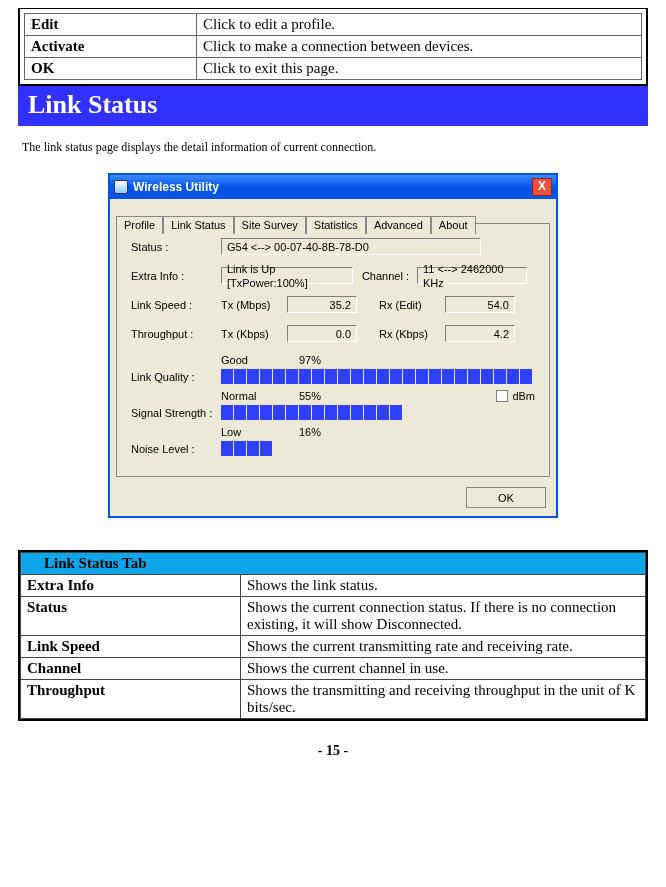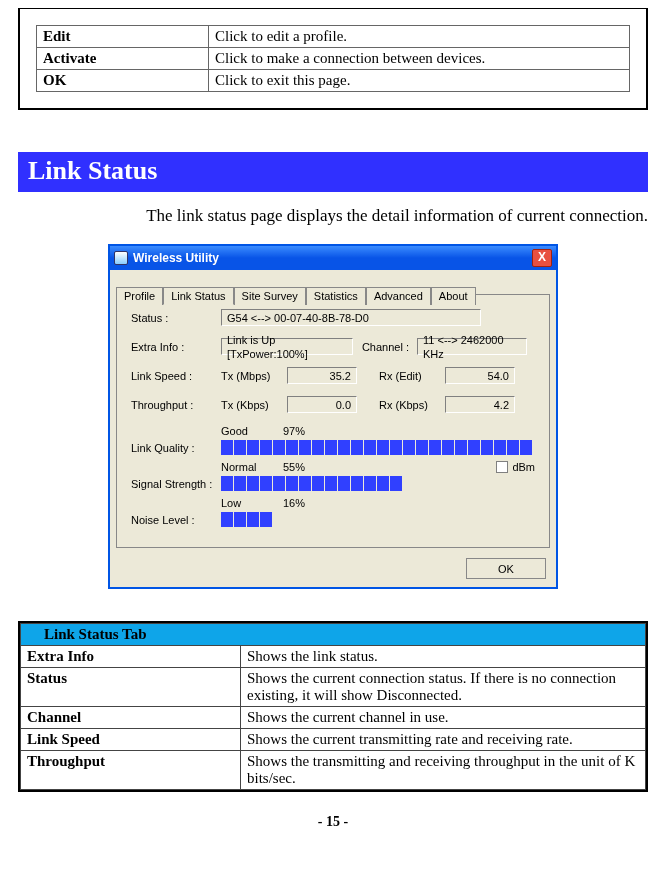--- a/index.html
+++ b/index.html
@@ -25,37 +25,35 @@
       font-weight: bold;
     }
     table.desc-table .header-row td {
       background: #0ea5e9;
       font-weight: bold;
       padding-left: 23px;
     }
     .top-table-wrap {
       border: 2px solid #000;
       border-top: 1px solid #000;
-      padding: 16px;
-      margin-bottom: 42px;
+      padding: 4px;
     }
     .top-table-wrap table td { border: 1px solid #666; }
     .section-title-bar {
       background: #3030ff;
       color: #fff;
       font-size: 26px;
       font-weight: bold;
       padding: 4px 10px 6px 10px;
       margin: 0 0 14px 0;
       font-family: "Times New Roman", serif;
     }
     .intro-text {
       margin: 0 0 18px 4px;
-      font-size: 17px;
-      text-align: right;
+      font-size: 12px;
     }
     
     .dialog-outer {
       width: 450px;
       margin: 0 auto 32px auto;
       border: 2px solid #0055e5;
       background: #ece9d8;
       font-family: Tahoma, Arial, sans-serif;
       font-size: 11px;
       color: #000;
@@ -136,21 +134,21 @@
       display: flex;
       gap: 1px;
       align-items: center;
     }
     .seg {
       width: 12px; height: 15px;
       background: #3040ff;
     }
     .bar-row { display:flex; align-items:center; gap:10px; margin-bottom:3px; }
     .bar-label { width: 52px; }
-    .bar-pct { width: 38px; text-align:left; }
+    .bar-pct { width: 38px; text-align:right; }
     .dbm-box {
       display:inline-flex; align-items:center; gap:4px; margin-left:auto;
     }
     .dbm-check { width:12px; height:12px; border:1px solid #808080; background:#fff; }
     .ok-row {
       display:flex; justify-content:flex-end; padding: 4px 10px 8px 0;
     }
     .ok-btn {
       width: 80px; height: 21px;
       border: 1px solid #888;
@@ -333,26 +331,26 @@
     <tbody id="bottom-rows">
         <tr>
           <td class="label-cell" style="width:220px">Extra Info</td>
           <td>Shows the link status.</td>
         </tr>
         <tr>
           <td class="label-cell" style="width:220px">Status</td>
           <td>Shows the current connection status. If there is no connection existing, it will show Disconnected.</td>
         </tr>
         <tr>
+          <td class="label-cell" style="width:220px">Link Speed</td>
+          <td>Shows the current transmitting rate and receiving rate.</td>
+        </tr>
+        <tr>
           <td class="label-cell" style="width:220px">Channel</td>
           <td>Shows the current channel in use.</td>
-        </tr>
-        <tr>
-          <td class="label-cell" style="width:220px">Link Speed</td>
-          <td>Shows the current transmitting rate and receiving rate.</td>
         </tr>
         <tr>
           <td class="label-cell" style="width:220px">Throughput</td>
           <td>Shows the transmitting and receiving throughput in the unit of K bits/sec.</td>
         </tr>
       </tbody>
   </table>
 </div>
 
 <div class="page-num">- 15 -</div>

